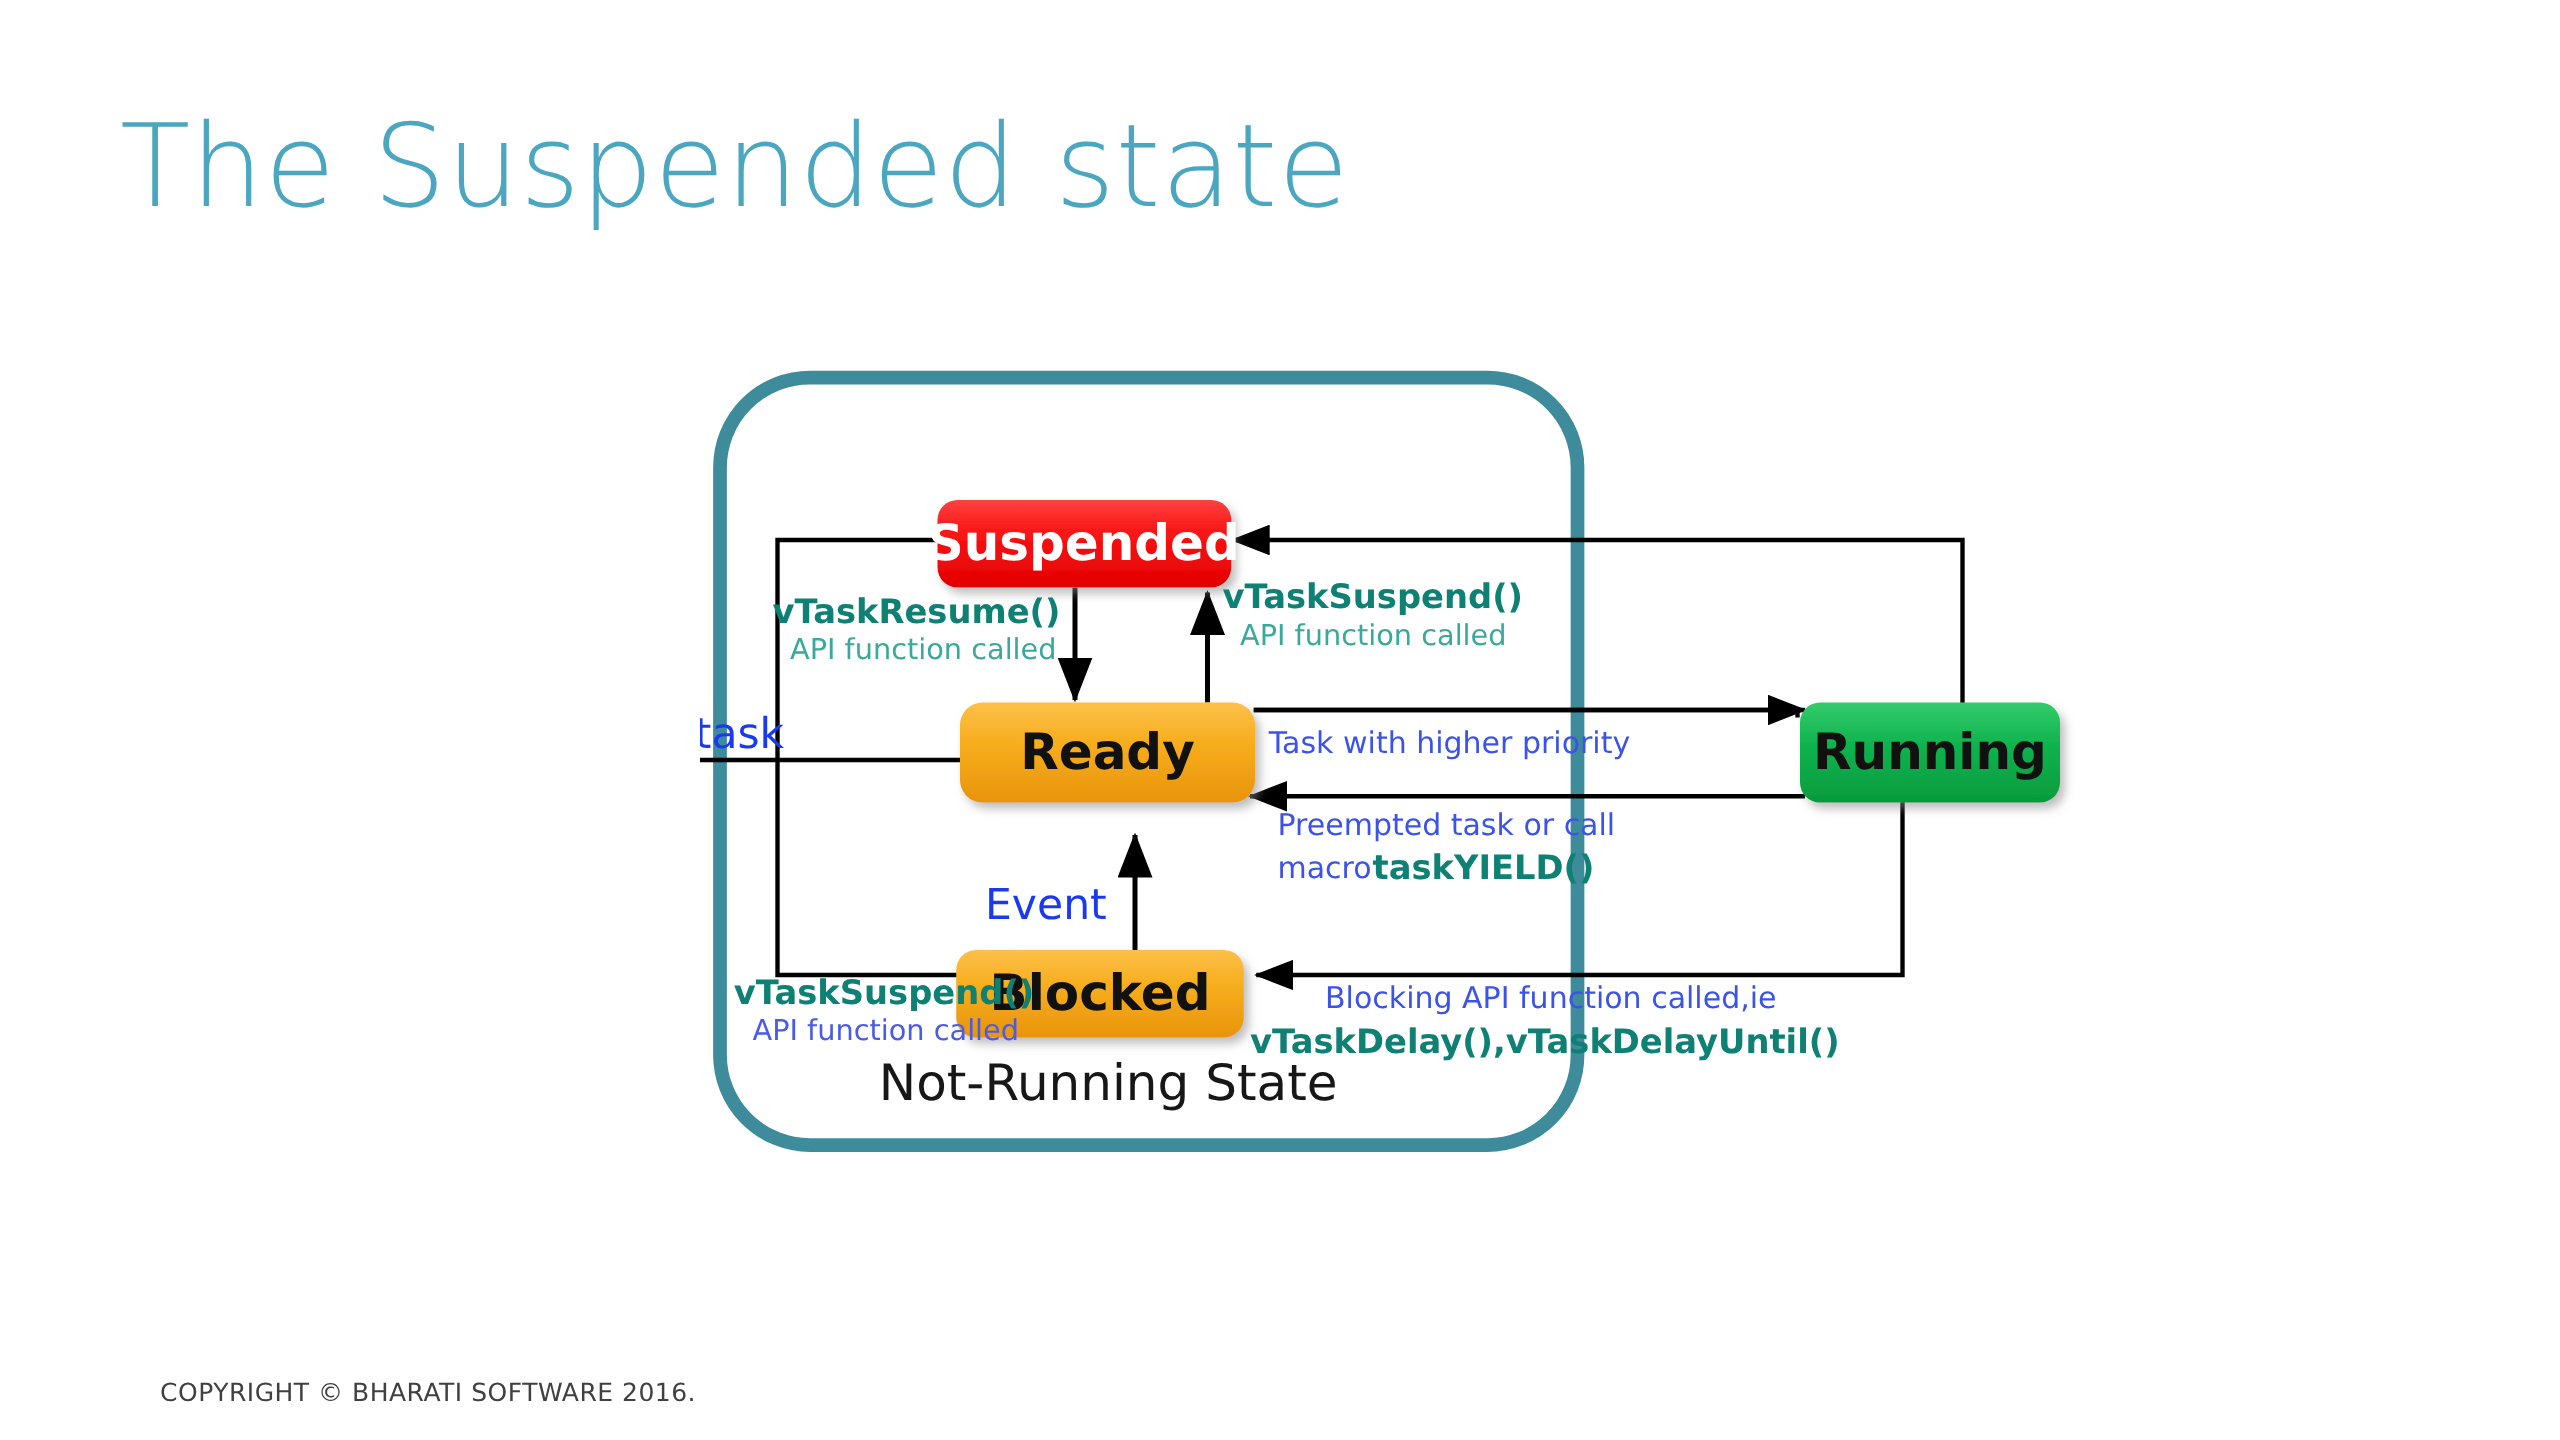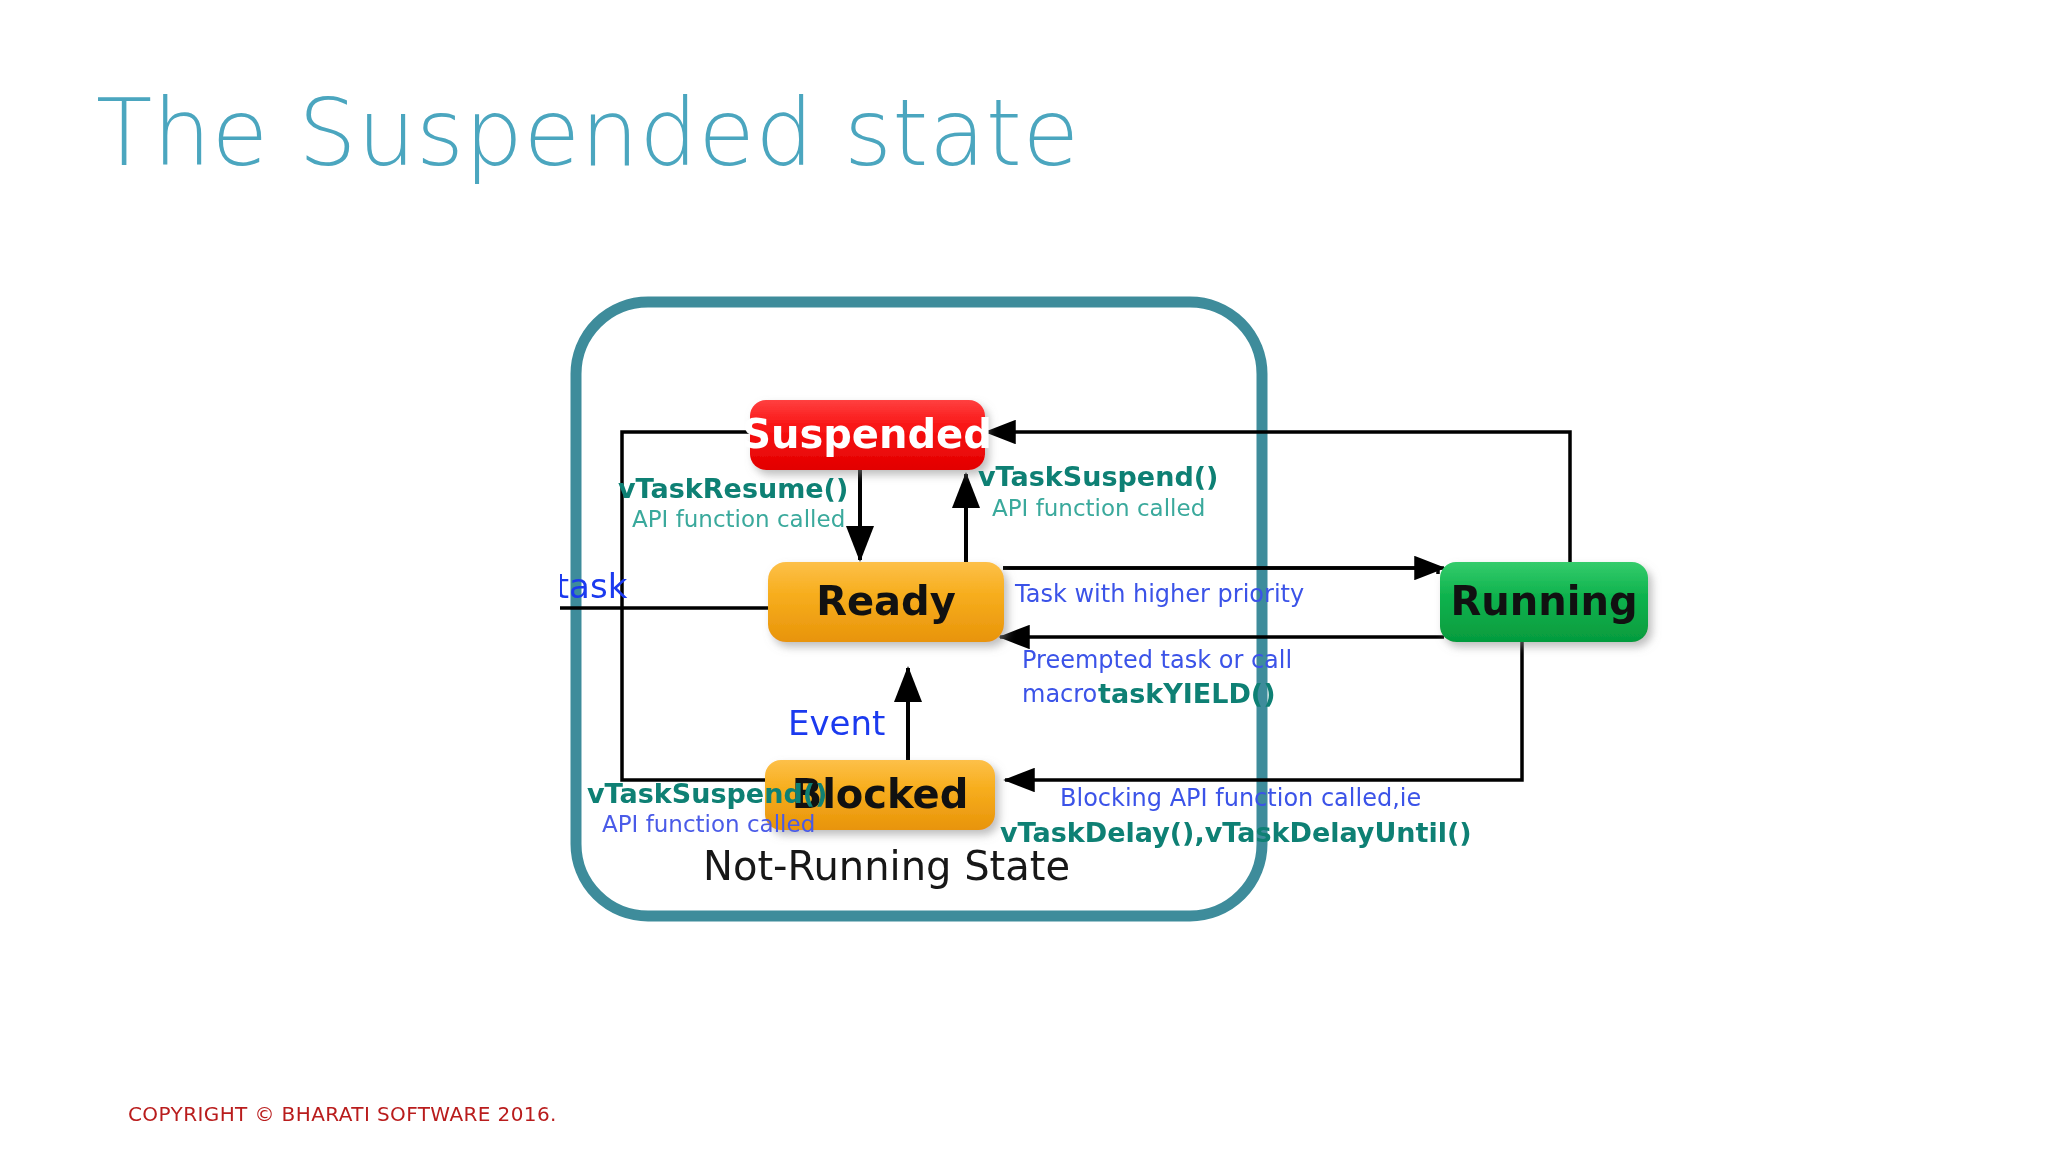--- a/index.html
+++ b/index.html
@@ -46,21 +46,21 @@
   }
 
   #footer-copyright {
     position: absolute;
     left: 128px;
     top: 1102px;
     font-family: "DejaVu Sans", sans-serif;
     font-size: 20px;
     font-weight: 400;
     letter-spacing: 0.4px;
-    color: #b91c1c;
+    color: #404040;
     white-space: nowrap;
   }
 
   
   .svg-api-bold   { font-family: "DejaVu Sans", sans-serif; font-weight: bold; font-size: 27px; fill: #0E8074; }
   .svg-api-sub-t  { font-family: "DejaVu Sans", sans-serif; font-weight: normal; font-size: 23px; fill: #3AA99C; }
   .svg-api-sub-b  { font-family: "DejaVu Sans", sans-serif; font-weight: normal; font-size: 23px; fill: #4A5BE8; }
   .svg-blue       { font-family: "DejaVu Sans", sans-serif; font-weight: normal; font-size: 24px; fill: #3B53E8; }
   .svg-blue-lg    { font-family: "DejaVu Sans", sans-serif; font-weight: normal; font-size: 34px; fill: #1B3AEF; }
   .svg-notrunning { font-family: "DejaVu Sans", sans-serif; font-weight: normal; font-size: 40px; fill: #171717; }

